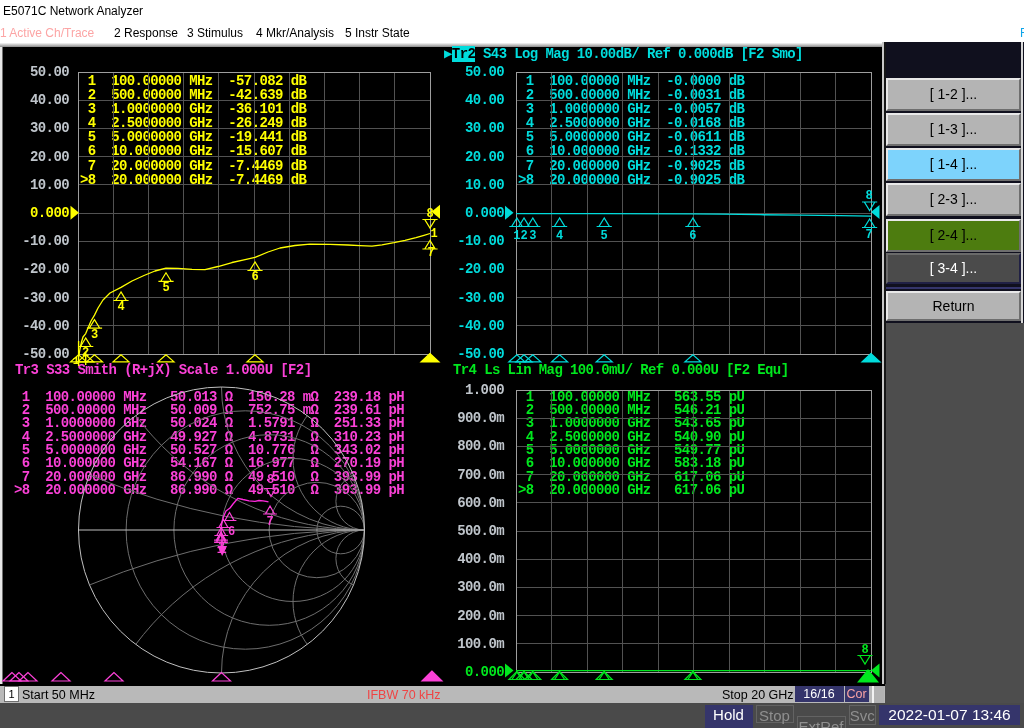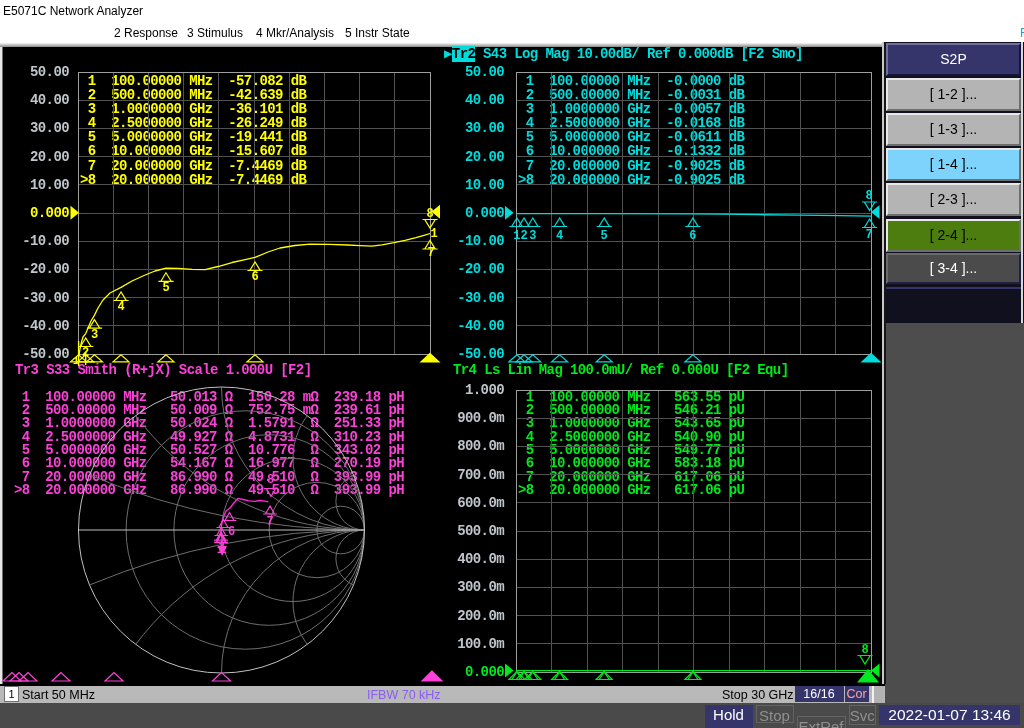--- a/index.html
+++ b/index.html
@@ -2,21 +2,21 @@
 <html><head><meta charset="utf-8">
 <style>
 html,body{margin:0;padding:0;background:#000;}
 #root{position:relative;width:1024px;height:728px;overflow:hidden;background:#000;font-family:'Liberation Sans',sans-serif;}
 div{box-sizing:content-box;}
 </style></head><body>
 <div id="root">
 <div style="position:absolute;left:0;top:0;width:1024px;height:43px;background:#ffffff;"></div>
     <div style="position:absolute;left:0;top:43px;width:1024px;height:4px;background:linear-gradient(#f6f6f6,#8a8a8a);"></div>
     <div style="position:absolute;left:3px;top:4px;font:12px 'Liberation Sans',sans-serif;color:#000;">E5071C Network Analyzer</div>
-    <div style="position:absolute;left:20px;top:26px;font:12px 'Liberation Sans',sans-serif;color:#ffffff;">1 Active Ch/Trace</div>
+    <div style="position:absolute;left:0;top:26px;font:12px 'Liberation Sans',sans-serif;color:#fca5a5;">1 Active Ch/Trace</div>
     <div style="position:absolute;left:114px;top:26px;font:12px 'Liberation Sans',sans-serif;color:#000;">2 Response</div>
     <div style="position:absolute;left:187px;top:26px;font:12px 'Liberation Sans',sans-serif;color:#000;">3 Stimulus</div>
     <div style="position:absolute;left:256px;top:26px;font:12px 'Liberation Sans',sans-serif;color:#000;">4 Mkr/Analysis</div>
     <div style="position:absolute;left:345px;top:26px;font:12px 'Liberation Sans',sans-serif;color:#000;">5 Instr State</div>
     <div style="position:absolute;left:1020px;top:26px;font:12px 'Liberation Sans',sans-serif;color:#0ea5e9;">Resize</div>
     <div style="position:absolute;left:0;top:47px;width:884px;height:637px;background:#000;"></div>
     <div style="position:absolute;left:0;top:47px;width:2px;height:637px;background:#e8e8e8;"></div>
     <div style="position:absolute;left:2px;top:47px;width:1px;height:637px;background:#707070;"></div>
     <div style="position:absolute;left:444px;top:45px;font:bold 14px 'Liberation Mono',monospace;letter-spacing:-0.6px;white-space:pre;color:#00dcdc;"><span style="color:#00dcdc">▶</span><span style="background:#00dcdc;color:#000">Tr2</span> S43 Log Mag 10.00dB/ Ref 0.000dB [F2 Smo]</div>
     <div style="position:absolute;left:15px;top:361.5px;font:bold 14px 'Liberation Mono',monospace;letter-spacing:-0.6px;white-space:pre;color:#fb41d7;">Tr3 S33 Smith (R+jX) Scale 1.000U [F2]</div>
@@ -25,37 +25,37 @@
     <div style="position:absolute;left:442px;top:58px;width:62px;text-align:right;font:bold 14px 'Liberation Mono',monospace;letter-spacing:-0.6px;line-height:28.2px;white-space:nowrap;"><span style="color:#00dcdc">50.00</span><br><span style="color:#00dcdc">40.00</span><br><span style="color:#00dcdc">30.00</span><br><span style="color:#00dcdc">20.00</span><br><span style="color:#00dcdc">10.00</span><br><span style="color:#00dcdc">0.000</span><br><span style="color:#00dcdc">-10.00</span><br><span style="color:#00dcdc">-20.00</span><br><span style="color:#00dcdc">-30.00</span><br><span style="color:#00dcdc">-40.00</span><br><span style="color:#00dcdc">-50.00</span></div>
     <div style="position:absolute;left:442px;top:376px;width:62px;text-align:right;font:bold 14px 'Liberation Mono',monospace;letter-spacing:-0.6px;line-height:28.2px;white-space:nowrap;"><span style="color:#bfc5cb">1.000</span><br><span style="color:#bfc5cb">900.0m</span><br><span style="color:#bfc5cb">800.0m</span><br><span style="color:#bfc5cb">700.0m</span><br><span style="color:#bfc5cb">600.0m</span><br><span style="color:#bfc5cb">500.0m</span><br><span style="color:#bfc5cb">400.0m</span><br><span style="color:#bfc5cb">300.0m</span><br><span style="color:#bfc5cb">200.0m</span><br><span style="color:#bfc5cb">100.0m</span><br><span style="color:#00e81e">0.000</span></div>
     <div style="position:absolute;left:80px;top:74px;font:bold 14px 'Liberation Mono',monospace;letter-spacing:-0.6px;line-height:14.1px;color:#ffff00;white-space:pre;">&nbsp;1&nbsp;&nbsp;100.00000&nbsp;MHz&nbsp;&nbsp;-57.082&nbsp;dB<br>&nbsp;2&nbsp;&nbsp;500.00000&nbsp;MHz&nbsp;&nbsp;-42.639&nbsp;dB<br>&nbsp;3&nbsp;&nbsp;1.0000000&nbsp;GHz&nbsp;&nbsp;-36.101&nbsp;dB<br>&nbsp;4&nbsp;&nbsp;2.5000000&nbsp;GHz&nbsp;&nbsp;-26.249&nbsp;dB<br>&nbsp;5&nbsp;&nbsp;5.0000000&nbsp;GHz&nbsp;&nbsp;-19.441&nbsp;dB<br>&nbsp;6&nbsp;&nbsp;10.000000&nbsp;GHz&nbsp;&nbsp;-15.607&nbsp;dB<br>&nbsp;7&nbsp;&nbsp;20.000000&nbsp;GHz&nbsp;&nbsp;-7.4469&nbsp;dB<br>&gt;8&nbsp;&nbsp;20.000000&nbsp;GHz&nbsp;&nbsp;-7.4469&nbsp;dB</div>
     <div style="position:absolute;left:518px;top:74px;font:bold 14px 'Liberation Mono',monospace;letter-spacing:-0.6px;line-height:14.1px;color:#00dcdc;white-space:pre;">&nbsp;1&nbsp;&nbsp;100.00000&nbsp;MHz&nbsp;&nbsp;-0.0000&nbsp;dB<br>&nbsp;2&nbsp;&nbsp;500.00000&nbsp;MHz&nbsp;&nbsp;-0.0031&nbsp;dB<br>&nbsp;3&nbsp;&nbsp;1.0000000&nbsp;GHz&nbsp;&nbsp;-0.0057&nbsp;dB<br>&nbsp;4&nbsp;&nbsp;2.5000000&nbsp;GHz&nbsp;&nbsp;-0.0168&nbsp;dB<br>&nbsp;5&nbsp;&nbsp;5.0000000&nbsp;GHz&nbsp;&nbsp;-0.0611&nbsp;dB<br>&nbsp;6&nbsp;&nbsp;10.000000&nbsp;GHz&nbsp;&nbsp;-0.1332&nbsp;dB<br>&nbsp;7&nbsp;&nbsp;20.000000&nbsp;GHz&nbsp;&nbsp;-0.9025&nbsp;dB<br>&gt;8&nbsp;&nbsp;20.000000&nbsp;GHz&nbsp;&nbsp;-0.9025&nbsp;dB</div>
     <div style="position:absolute;left:14px;top:390.5px;font:bold 14px 'Liberation Mono',monospace;letter-spacing:-0.6px;line-height:13.35px;color:#fb41d7;white-space:pre;">&nbsp;1&nbsp;&nbsp;100.00000&nbsp;MHz&nbsp;&nbsp;&nbsp;50.013&nbsp;Ω&nbsp;&nbsp;150.28&nbsp;mΩ&nbsp;&nbsp;239.18&nbsp;pH<br>&nbsp;2&nbsp;&nbsp;500.00000&nbsp;MHz&nbsp;&nbsp;&nbsp;50.009&nbsp;Ω&nbsp;&nbsp;752.75&nbsp;mΩ&nbsp;&nbsp;239.61&nbsp;pH<br>&nbsp;3&nbsp;&nbsp;1.0000000&nbsp;GHz&nbsp;&nbsp;&nbsp;50.024&nbsp;Ω&nbsp;&nbsp;1.5791&nbsp;&nbsp;Ω&nbsp;&nbsp;251.33&nbsp;pH<br>&nbsp;4&nbsp;&nbsp;2.5000000&nbsp;GHz&nbsp;&nbsp;&nbsp;49.927&nbsp;Ω&nbsp;&nbsp;4.8731&nbsp;&nbsp;Ω&nbsp;&nbsp;310.23&nbsp;pH<br>&nbsp;5&nbsp;&nbsp;5.0000000&nbsp;GHz&nbsp;&nbsp;&nbsp;50.527&nbsp;Ω&nbsp;&nbsp;10.776&nbsp;&nbsp;Ω&nbsp;&nbsp;343.02&nbsp;pH<br>&nbsp;6&nbsp;&nbsp;10.000000&nbsp;GHz&nbsp;&nbsp;&nbsp;54.167&nbsp;Ω&nbsp;&nbsp;16.977&nbsp;&nbsp;Ω&nbsp;&nbsp;270.19&nbsp;pH<br>&nbsp;7&nbsp;&nbsp;20.000000&nbsp;GHz&nbsp;&nbsp;&nbsp;86.990&nbsp;Ω&nbsp;&nbsp;49.510&nbsp;&nbsp;Ω&nbsp;&nbsp;393.99&nbsp;pH<br>&gt;8&nbsp;&nbsp;20.000000&nbsp;GHz&nbsp;&nbsp;&nbsp;86.990&nbsp;Ω&nbsp;&nbsp;49.510&nbsp;&nbsp;Ω&nbsp;&nbsp;393.99&nbsp;pH</div>
     <div style="position:absolute;left:518px;top:390.5px;font:bold 14px 'Liberation Mono',monospace;letter-spacing:-0.6px;line-height:13.35px;color:#00e81e;white-space:pre;">&nbsp;1&nbsp;&nbsp;100.00000&nbsp;MHz&nbsp;&nbsp;&nbsp;563.55&nbsp;pU<br>&nbsp;2&nbsp;&nbsp;500.00000&nbsp;MHz&nbsp;&nbsp;&nbsp;546.21&nbsp;pU<br>&nbsp;3&nbsp;&nbsp;1.0000000&nbsp;GHz&nbsp;&nbsp;&nbsp;543.65&nbsp;pU<br>&nbsp;4&nbsp;&nbsp;2.5000000&nbsp;GHz&nbsp;&nbsp;&nbsp;540.90&nbsp;pU<br>&nbsp;5&nbsp;&nbsp;5.0000000&nbsp;GHz&nbsp;&nbsp;&nbsp;549.77&nbsp;pU<br>&nbsp;6&nbsp;&nbsp;10.000000&nbsp;GHz&nbsp;&nbsp;&nbsp;583.18&nbsp;pU<br>&nbsp;7&nbsp;&nbsp;20.000000&nbsp;GHz&nbsp;&nbsp;&nbsp;617.06&nbsp;pU<br>&gt;8&nbsp;&nbsp;20.000000&nbsp;GHz&nbsp;&nbsp;&nbsp;617.06&nbsp;pU</div>
     <div style="position:absolute;left:885.5px;top:42px;width:138.5px;height:642px;background:#4d4d4d;"></div>
     <div style="position:absolute;left:885.5px;top:42px;width:138.5px;height:281px;background:#10101e;"></div>
     <div style="position:absolute;left:881.5px;top:42px;width:2.5px;height:642px;background:#c8c8c8;"></div>
     <div style="position:absolute;left:884px;top:42px;width:1.5px;height:642px;background:#161616;"></div>
-    <div style="position:absolute;left:886px;top:42.5px;width:135px;height:33px;background:#35356b;border-top:2px solid #7070a0;border-left:2px solid #7070a0;border-right:2px solid #14143c;border-bottom:2px solid #14143c;box-sizing:border-box;font:14px 'Liberation Sans',sans-serif;color:#fff;text-align:center;line-height:29px;">S2P</div>
     <div style="position:absolute;left:886px;top:77.7px;width:135px;height:33px;background:#b4b4b4;border-top:2px solid #e8e8e8;border-left:2px solid #e8e8e8;border-right:2px solid #6e6e6e;border-bottom:2px solid #6e6e6e;box-sizing:border-box;font:14px 'Liberation Sans',sans-serif;color:#000;text-align:center;line-height:29px;">[ 1-2 ]...</div>
     <div style="position:absolute;left:886px;top:112.9px;width:135px;height:33px;background:#b4b4b4;border-top:2px solid #e8e8e8;border-left:2px solid #e8e8e8;border-right:2px solid #6e6e6e;border-bottom:2px solid #6e6e6e;box-sizing:border-box;font:14px 'Liberation Sans',sans-serif;color:#000;text-align:center;line-height:29px;">[ 1-3 ]...</div>
     <div style="position:absolute;left:886px;top:148.10000000000002px;width:135px;height:33px;background:#7dd3fc;border-top:2px solid #e8e8e8;border-left:2px solid #e8e8e8;border-right:2px solid #6e6e6e;border-bottom:2px solid #6e6e6e;box-sizing:border-box;font:14px 'Liberation Sans',sans-serif;color:#000;text-align:center;line-height:29px;">[ 1-4 ]...</div>
     <div style="position:absolute;left:886px;top:183.3px;width:135px;height:33px;background:#b4b4b4;border-top:2px solid #e8e8e8;border-left:2px solid #e8e8e8;border-right:2px solid #6e6e6e;border-bottom:2px solid #6e6e6e;box-sizing:border-box;font:14px 'Liberation Sans',sans-serif;color:#000;text-align:center;line-height:29px;">[ 2-3 ]...</div>
     <div style="position:absolute;left:886px;top:218.5px;width:135px;height:33px;background:#4d7c0f;border-top:2px solid #e8e8e8;border-left:2px solid #e8e8e8;border-right:2px solid #6e6e6e;border-bottom:2px solid #6e6e6e;box-sizing:border-box;font:14px 'Liberation Sans',sans-serif;color:#000;text-align:center;line-height:29px;">[ 2-4 ]...</div>
     <div style="position:absolute;left:886px;top:252.6px;width:135px;height:31px;background:#4b4b4b;border-top:2px solid #6a6a6a;border-left:2px solid #6a6a6a;border-right:2px solid #202044;border-bottom:2px solid #202044;box-sizing:border-box;font:14px 'Liberation Sans',sans-serif;color:#fff;text-align:center;line-height:27px;">[ 3-4 ]...</div>
     <div style="position:absolute;left:886px;top:286.5px;width:135px;height:2.5px;background:#35356b;"></div>
+    <div style="position:absolute;left:886px;top:290.5px;width:135px;height:30.5px;background:#b4b4b4;border-top:2px solid #e8e8e8;border-left:2px solid #e8e8e8;border-right:2px solid #6e6e6e;border-bottom:2px solid #6e6e6e;box-sizing:border-box;font:14px 'Liberation Sans',sans-serif;color:#000;text-align:center;line-height:26.5px;">Return</div>
     <div style="position:absolute;left:1021px;top:42px;width:2px;height:281px;background:#d8d8d8;"></div>
     <div style="position:absolute;left:0;top:684px;width:1024px;height:19px;background:#b9b9b9;"></div>
     <div style="position:absolute;left:0;top:684px;width:1024px;height:1.5px;background:#000;"></div>
     <div style="position:absolute;left:884.5px;top:684px;width:139.5px;height:19px;background:#4d4d4d;"></div>
     <div style="position:absolute;left:871.5px;top:685.5px;width:12.5px;height:17px;background:#b2b2b2;border-left:2px solid #f2f2f2;box-sizing:border-box;"></div>
     <div style="position:absolute;left:4px;top:686px;width:13px;height:14px;background:#fff;border:1px solid #707070;font:11px 'Liberation Sans',sans-serif;color:#000;text-align:center;line-height:14px;">1</div>
     <div style="position:absolute;left:22px;top:688px;font:12.5px 'Liberation Sans',sans-serif;color:#000;">Start 50 MHz</div>
-    <div style="position:absolute;left:367px;top:688px;font:12.5px 'Liberation Sans',sans-serif;color:#8b5cf6;">IFBW 70 kHz</div>
-    <div style="position:absolute;left:722px;top:688px;font:12.5px 'Liberation Sans',sans-serif;color:#000;">Stop 30 GHz</div>
+    <div style="position:absolute;left:367px;top:688px;font:12.5px 'Liberation Sans',sans-serif;color:#ef4444;">IFBW 70 kHz</div>
+    <div style="position:absolute;left:722px;top:688px;font:12.5px 'Liberation Sans',sans-serif;color:#000;">Stop 20 GHz</div>
     <div style="position:absolute;left:794.5px;top:685.5px;width:49px;height:16px;background:#35356b;font:12.5px 'Liberation Sans',sans-serif;color:#fff;text-align:center;line-height:16px;">16/16</div>
     <div style="position:absolute;left:844.5px;top:685.5px;width:24px;height:16px;background:#35356b;font:12.5px 'Liberation Sans',sans-serif;color:#fca5a5;text-align:center;line-height:16px;">Cor</div>
     <div style="position:absolute;left:0;top:703px;width:1024px;height:25px;background:#4a4a4a;"></div>
     <div style="position:absolute;left:704.5px;top:704.5px;width:48px;height:29px;background:#35356b;font:15px 'Liberation Sans',sans-serif;color:#fff;text-align:center;line-height:20.5px;">Hold</div>
     <div style="position:absolute;left:755.5px;top:704.5px;width:38px;height:18px;box-sizing:border-box;border:1px solid #636363;font:15px 'Liberation Sans',sans-serif;color:#8f8f8f;text-align:center;line-height:19px;">Stop</div>
     <div style="position:absolute;left:796.5px;top:716px;width:49px;height:32px;box-sizing:border-box;border:1px solid #636363;font:15px 'Liberation Sans',sans-serif;color:#8f8f8f;text-align:center;line-height:19px;">ExtRef</div>
     <div style="position:absolute;left:848.5px;top:704.5px;width:27.5px;height:20.5px;box-sizing:border-box;border:1px solid #636363;font:15px 'Liberation Sans',sans-serif;color:#8f8f8f;text-align:center;line-height:19px;">Svc</div>
     <div style="position:absolute;left:879px;top:704.5px;width:141px;height:20.5px;background:#35356b;font:15.5px 'Liberation Sans',sans-serif;color:#fff;text-align:center;line-height:20.5px;">2022-01-07 13:46</div>
 <svg width="1024" height="728" viewBox="0 0 1024 728" style="position:absolute;left:0;top:0">
       <g shape-rendering="crispEdges">

